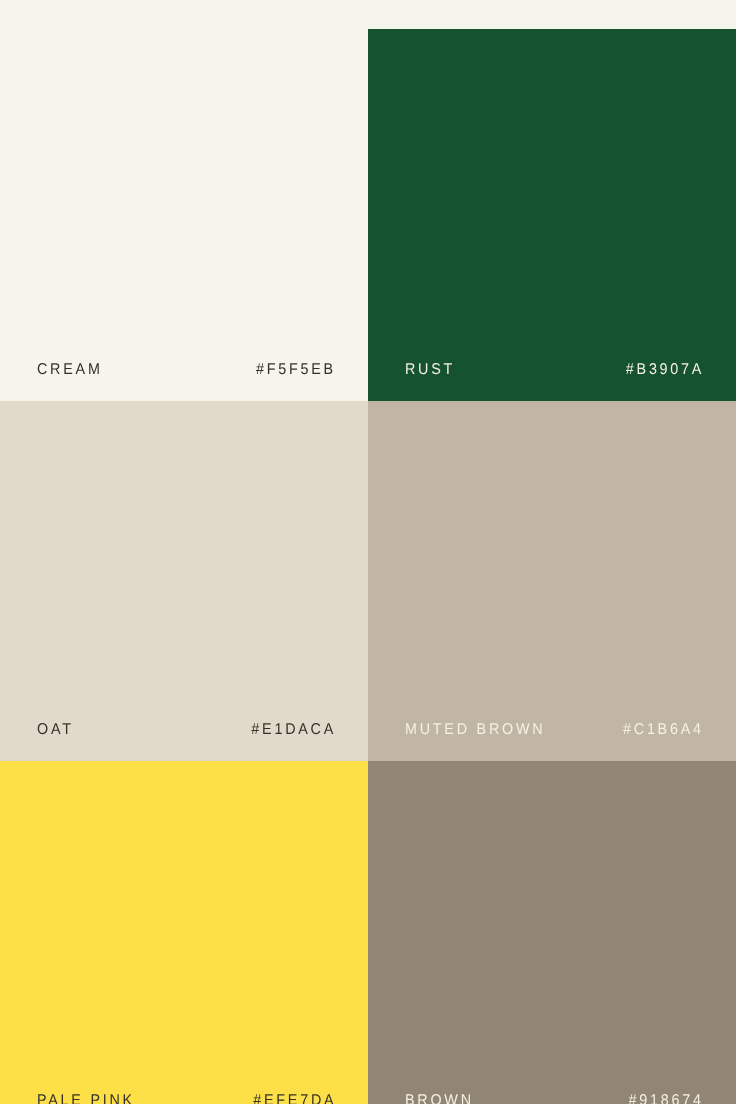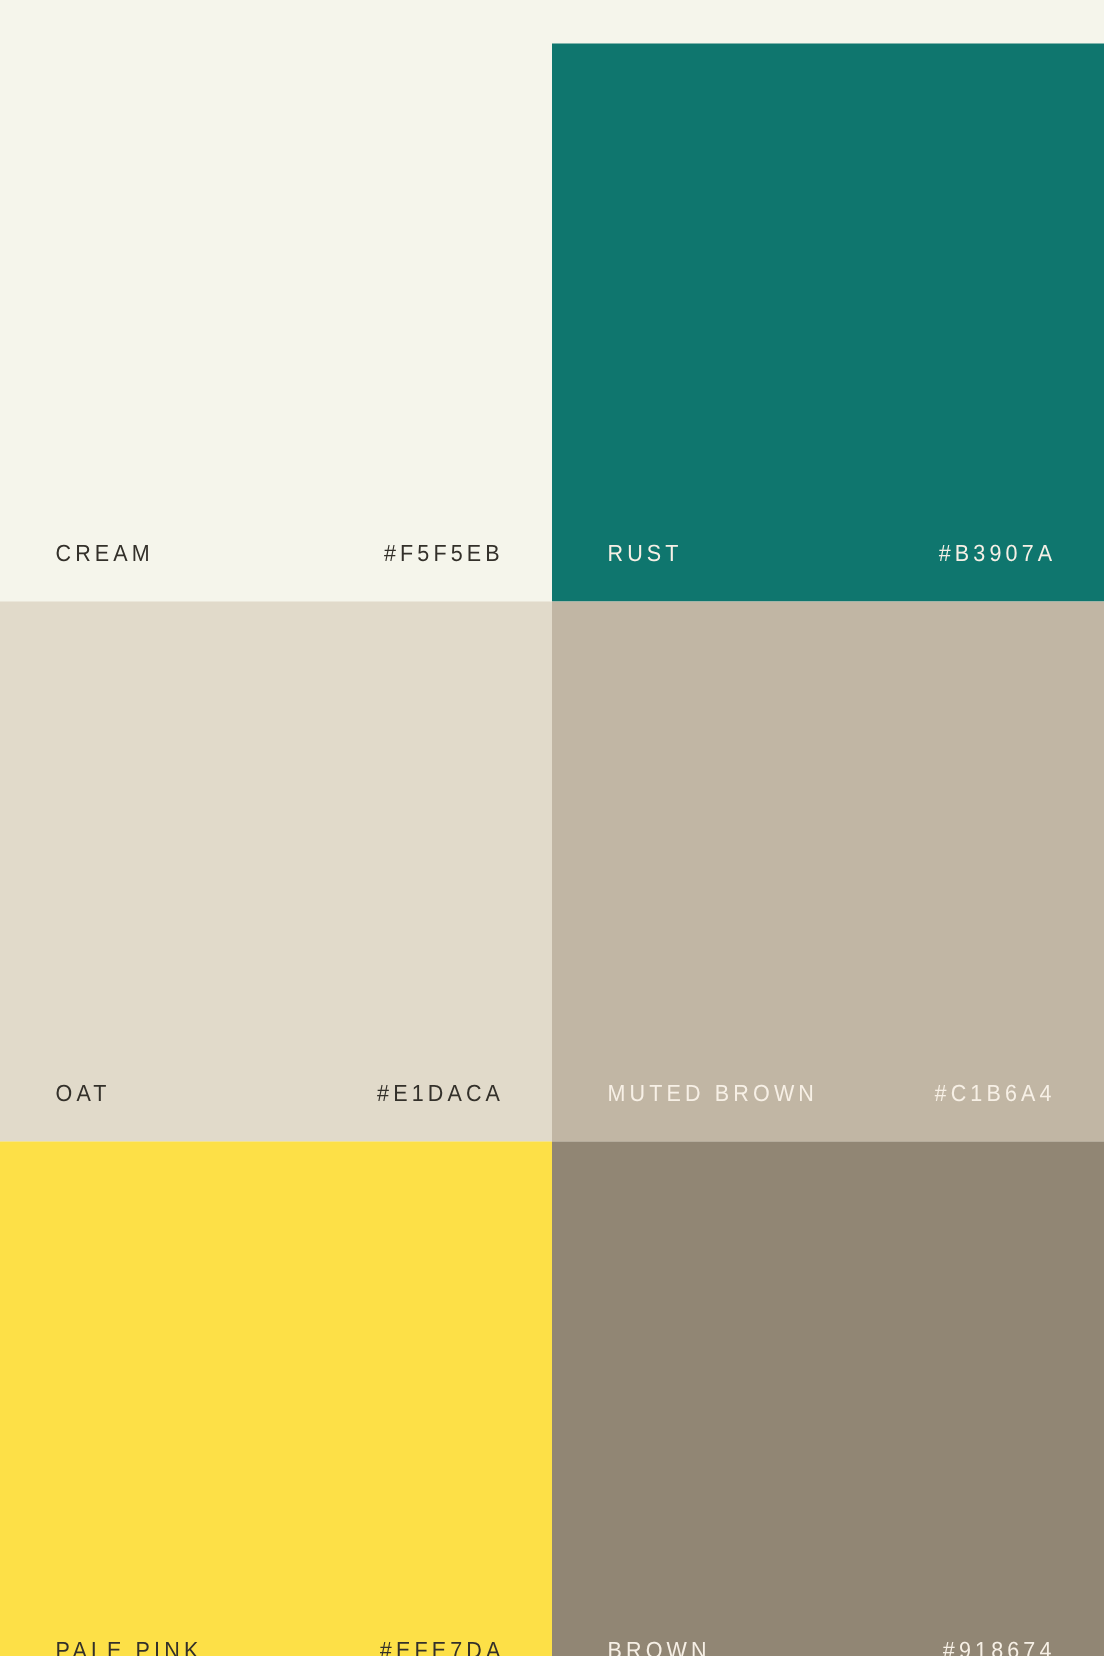--- a/index.html
+++ b/index.html
@@ -76,21 +76,21 @@
 
 <div class="palette">
 
   <div class="swatch swatch-1" style="background: rgb(245, 245, 235);">
     <div class="swatch-caption">
       <span class="swatch-name" style="color: rgb(51, 48, 42);">CREAM</span>
       <span class="swatch-hex" style="color: rgb(51, 48, 42);">#F5F5EB</span>
     </div>
   </div>
 
-  <div class="swatch swatch-2" style="background: #0f766e;">
+  <div class="swatch swatch-2" style="background: #14532d;">
     <div class="swatch-caption">
       <span class="swatch-name" style="color: rgb(247, 240, 230);">RUST</span>
       <span class="swatch-hex" style="color: rgb(247, 240, 230);">#B3907A</span>
     </div>
   </div>
 
   <div class="swatch swatch-3" style="background: rgb(225, 218, 202); padding-left: 44px;">
     <div class="swatch-caption">
       <span class="swatch-name" style="color: rgb(51, 48, 42);">OAT</span>
       <span class="swatch-hex" style="color: rgb(51, 48, 42);">#E1DACA</span>

